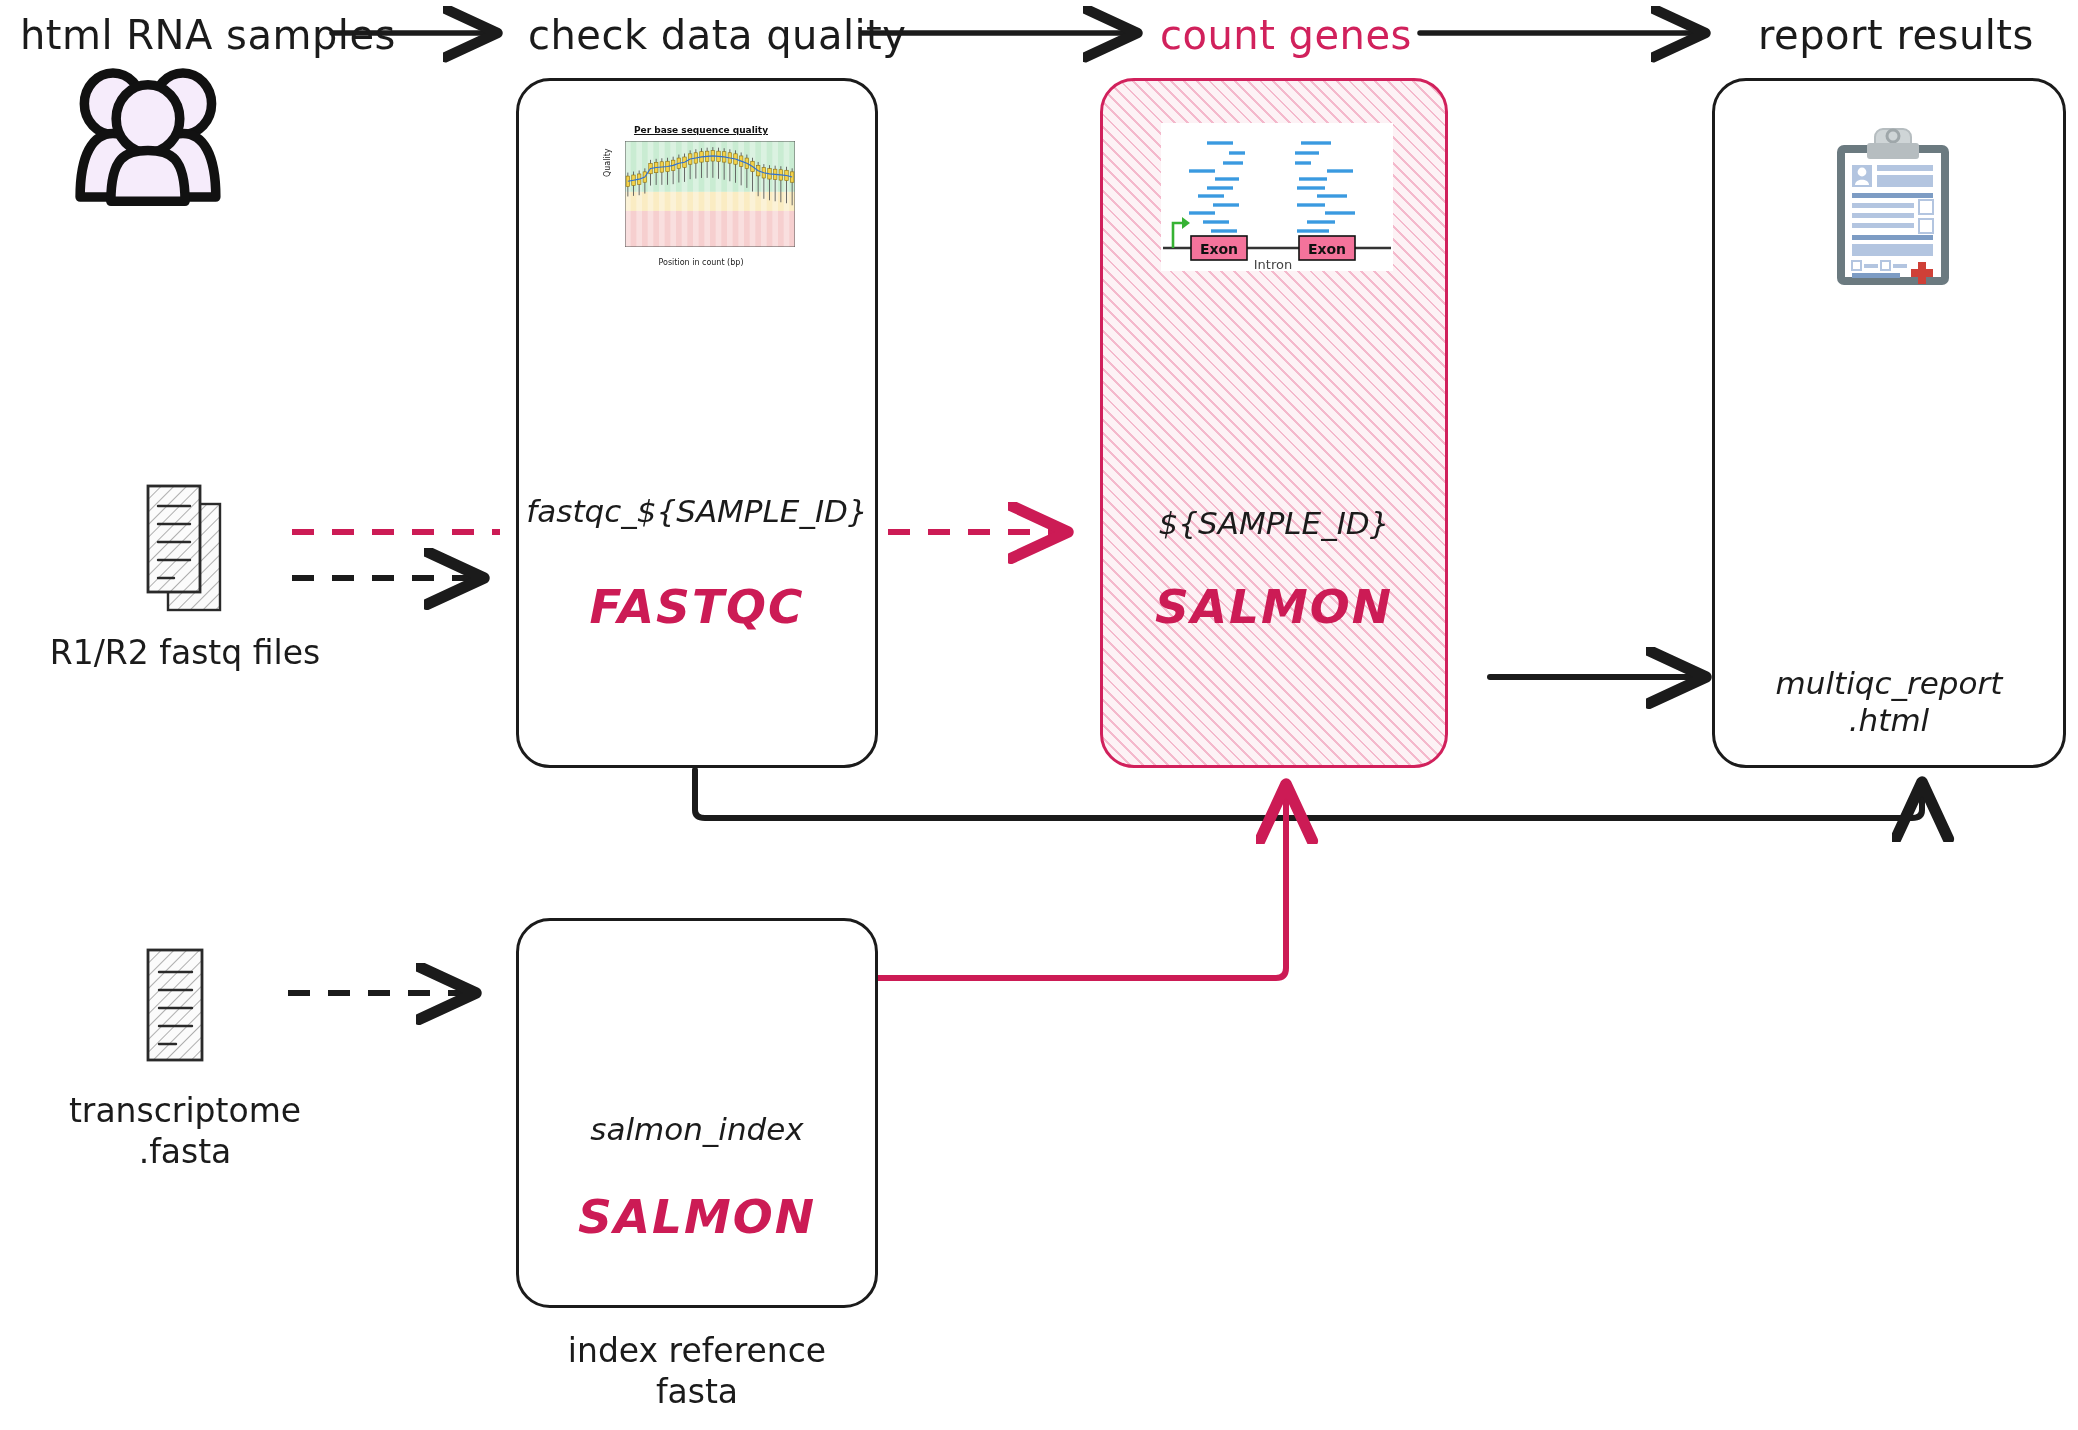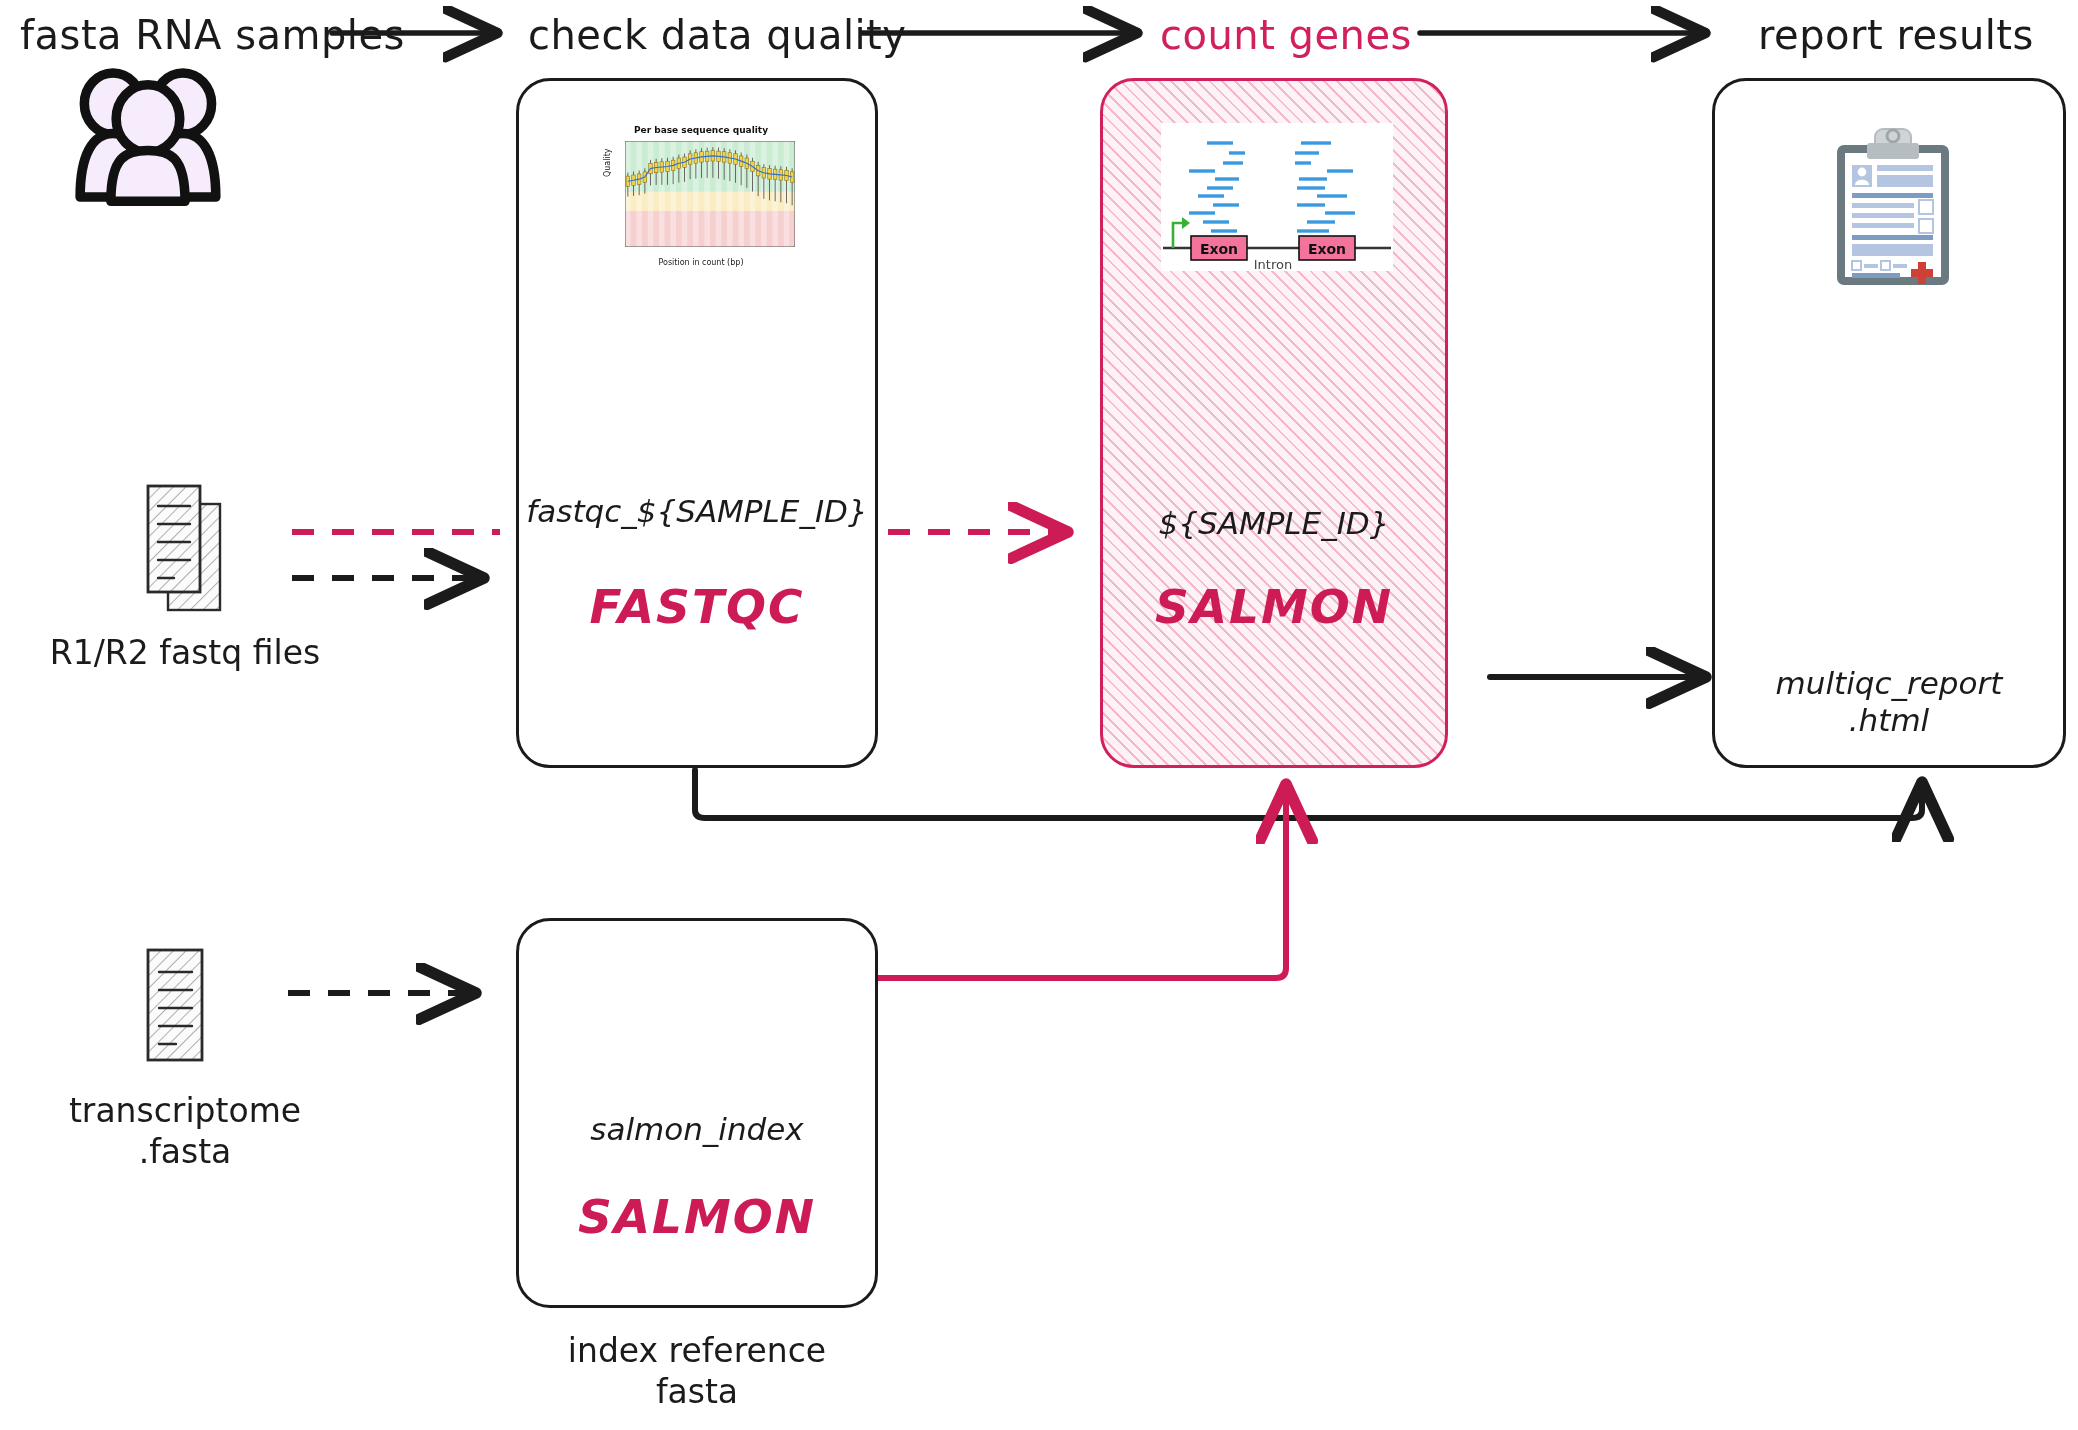--- a/index.html
+++ b/index.html
@@ -42,21 +42,21 @@
   }
   .caption{
     position:absolute;text-align:center;color:#1b1b1b;font-size:33px;line-height:1.25;
     font-family:"DejaVu Sans","Liberation Sans",sans-serif;
   }
 
   
   .fqchart{position:absolute;background:#fff;}
   .fq-title{
     position:absolute;width:100%;text-align:center;top:0;
-    font-size:9px;font-weight:700;color:#111;
+    font-size:9px;font-weight:700;color:#111;text-decoration:underline;
   }
   .fq-ylab{
     position:absolute;left:2px;top:52px;font-size:8px;color:#222;
     transform:rotate(-90deg);transform-origin:left top;white-space:nowrap;
   }
   .fq-xlab{
     position:absolute;width:100%;text-align:center;bottom:0;font-size:8px;color:#222;
   }
 </style>
 </head>
@@ -168,21 +168,21 @@
         <line x1="16" y1="96" x2="36" y2="96"></line>
       </g>
     </g>
 
     <g transform="translate(620,968)">
       <path d="M0,0 L70,0 L86,20 L0,20 Z" fill="url(#hatch)" stroke="#2a2a2a" stroke-width="2.4"></path>
       <rect x="0" y="18" width="132" height="80" fill="url(#hatch)" stroke="#2a2a2a" stroke-width="2.6"></rect>
     </g>
   </svg>
 
-  <div class="hdr" style="left:20px;top:12px;">fasta RNA samples</div>
+  <div class="hdr" style="left:20px;top:12px;">html RNA samples</div>
   <div class="hdr" style="left:528px;top:12px;">check data quality</div>
   <div class="hdr accent" style="left:1160px;top:12px;">count genes</div>
   <div class="hdr" style="left:1758px;top:12px;">report results</div>
 
   <div class="procbox" style="left:516px;top:78px;width:362px;height:690px;">
 
     <div class="fqchart" style="left:82px;top:44px;width:200px;height:142px;">
       <div class="fq-title">Per base sequence quality</div>
       <div class="fq-ylab">Quality</div>
       <div class="fq-xlab">Position in count (bp)</div>

